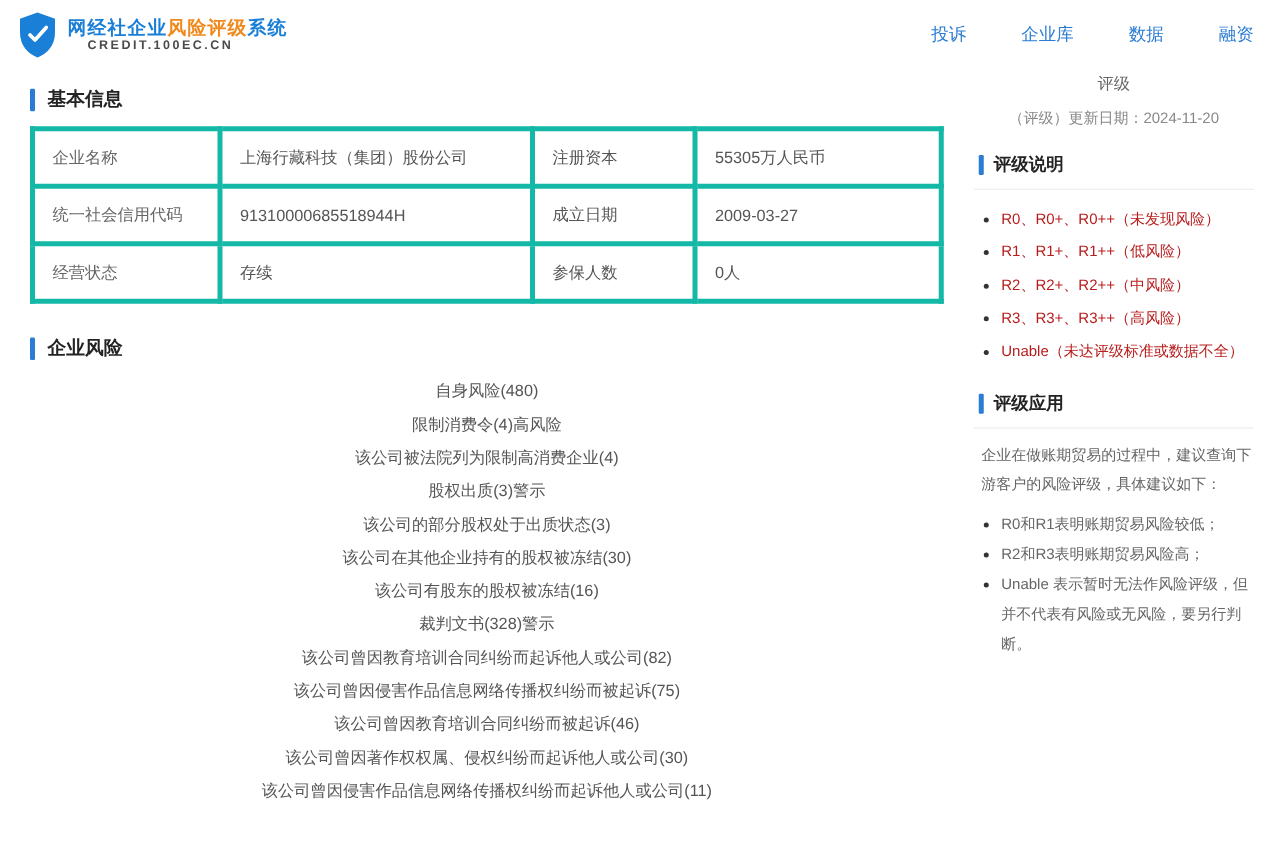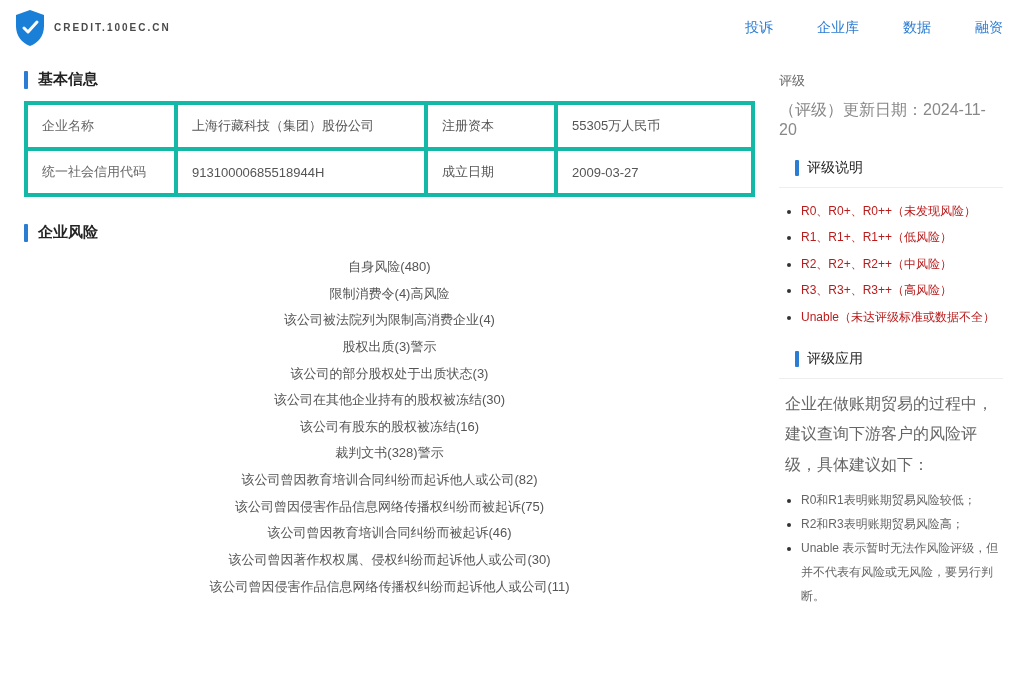--- a/index.html
+++ b/index.html
@@ -5,68 +5,71 @@
 * { margin: 0; padding: 0; box-sizing: border-box; }
 body { font-family: "Microsoft YaHei", Arial, sans-serif; font-size: 13px; color: #333; background: #fff; }
 .container { width: 1023px; margin: 0 auto; position: relative; }
 .header { display: flex; align-items: center; justify-content: space-between; padding: 8px 20px 8px 12px; }
 .logo-block { display: flex; align-items: center; gap: 6px; }
 .shield { width: 36px; height: 40px; }
 .logo-text { display: flex; flex-direction: column; line-height: 1.15; }
 .logo-text .cn { font-size: 15px; font-weight: bold; letter-spacing: 1px; }
 .logo-text .cn .blue { color: #1a7fd6; }
 .logo-text .cn .orange { color: #f08a1e; }
-.logo-text .en { font-size: 10px; letter-spacing: 2px; color: #4a4a4a; font-weight: bold; }
+.logo-text .en { font-size: 10px; letter-spacing: 2px; color: #4a4a4a; font-weight: bold; margin-left: 16px; }
 .nav { display: flex; gap: 44px; }
 .nav a { color: #2b7cd3; text-decoration: none; font-size: 14px; }
 
 .body-wrap { display: flex; padding: 0 20px 0 24px; gap: 24px; }
 .left-col { flex: 1; min-width: 0; }
 .right-col { width: 224px; flex-shrink: 0; }
 
 .section-head { display: flex; align-items: center; font-size: 15px; font-weight: bold; color: #232323; margin: 14px 0 12px 0; }
 .section-head::before { content: ""; display: inline-block; width: 4px; height: 18px; background: #2b7cd3; margin-right: 10px; border-radius: 1px; }
 
 table.info { width: 100%; border-collapse: collapse; }
 table.info td { border: 4px solid #14b8a6; padding: 12px 14px; font-size: 13px; color: #555; }
 table.info td.lbl { width: 150px; color: #666; background: #fff; }
 table.info td.val1 { width: 250px; margin-left: 18px; }
 table.info td.lbl2 { width: 130px; }
 
 .risk-list { text-align: center; color: #555; line-height: 2.05; font-size: 13px; overflow: hidden; max-height: 400px; }
 
-.rating-circle-wrap { margin-top: 16px; }
+.rating-circle-wrap { text-align: center; margin-top: 2px; }
 .rating-label { font-size: 13px; color: #666; margin-bottom: 4px; }
 .rating-ring { width: 120px; height: 120px; margin: 0 auto; position: relative; }
 .rating-ring svg { width: 120px; height: 120px; }
 .rating-value { position: absolute; top: 50%; left: 50%; transform: translate(-50%, -50%); font-size: 24px; font-weight: bold; color: #fc3e3e; }
-.rating-date { font-size: 16px; color: #888; margin-top: 10px; }
+.rating-date { font-size: 12px; color: #888; margin-top: 10px; }
 
-.right-section-head { display: flex; align-items: center; font-size: 14px; font-weight: normal; color: #232323; margin: 20px 0 10px 16px; }
+.right-section-head { display: flex; align-items: center; font-size: 14px; font-weight: bold; color: #232323; margin: 20px 0 10px 4px; }
 .right-section-head::before { content: ""; display: inline-block; width: 4px; height: 16px; background: #2b7cd3; margin-right: 8px; border-radius: 1px; }
 .right-hr { border: none; border-top: 1px solid #eee; margin-bottom: 10px; }
 
 ul.legend { list-style: disc; padding-left: 22px; color: #b91c1c; font-size: 12px; line-height: 2.2; }
 ul.legend li::marker { color: #333; }
 
-.app-note { font-size: 16px; color: #666; line-height: 1.9; padding-left: 6px; margin-bottom: 8px; }
+.app-note { font-size: 12px; color: #666; line-height: 1.9; padding-left: 6px; margin-bottom: 8px; }
 ul.app-list { list-style: disc; padding-left: 22px; color: #666; font-size: 12px; line-height: 2; }
 ul.app-list li::marker { color: #333; }
 </style>
 </head>
 <body>
 
 <div class="container">
   <div class="header">
     <div class="logo-block">
       <svg class="shield" viewBox="0 0 36 40">
         <path d="M18 2 L32 7 V18 C32 28 26 35 18 38 C10 35 4 28 4 18 V7 Z" fill="#1a7fd6"></path>
         <path d="M12 20 L16 24 L25 14" stroke="#fff" stroke-width="3" fill="none" stroke-linecap="round" stroke-linejoin="round"></path>
       </svg>
       <div class="logo-text">
+        <div class="cn">
+          <span class="blue">网经社企业</span><span class="orange">风险评级</span><span class="blue">系统</span>
+        </div>
         <div class="en">CREDIT.100EC.CN</div>
       </div>
     </div>
     <div class="nav">
       <a href="#">投诉</a>
       <a href="#">企业库</a>
       <a href="#">数据</a>
       <a href="#">融资</a>
     </div>
   </div>
@@ -80,20 +83,26 @@
           <td class="lbl">企业名称</td>
           <td class="val1">上海行藏科技（集团）股份公司</td>
           <td class="lbl2">注册资本</td>
           <td>55305万人民币</td>
         </tr>
         <tr>
           <td class="lbl">统一社会信用代码</td>
           <td class="val1">91310000685518944H</td>
           <td class="lbl2">成立日期</td>
           <td>2009-03-27</td>
+        </tr>
+        <tr>
+          <td class="lbl">经营状态</td>
+          <td class="val1">存续</td>
+          <td class="lbl2">参保人数</td>
+          <td>0人</td>
         </tr>
       </tbody>
         </table>
 
       <div class="section-head" style="margin-top:26px">企业风险</div>
       <div class="risk-list">
         <div>自身风险(480)</div>
         <div>限制消费令(4)高风险</div>
         <div>该公司被法院列为限制高消费企业(4)</div>
         <div>股权出质(3)警示</div>

